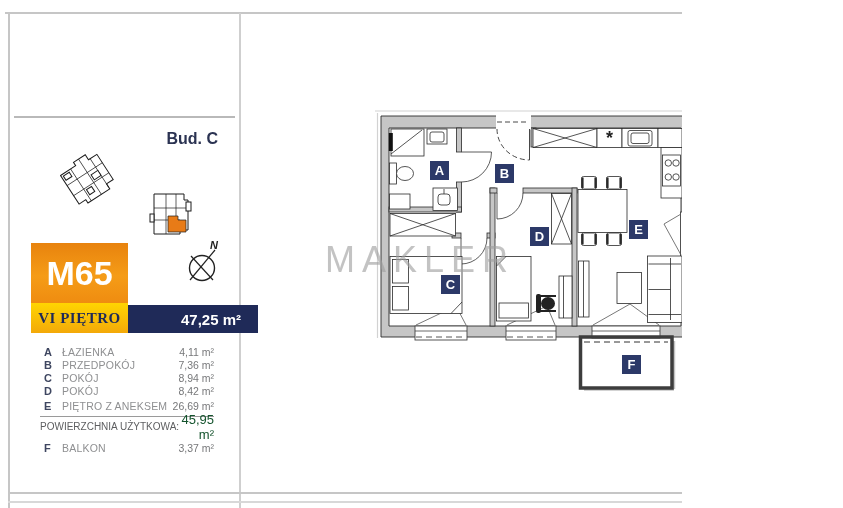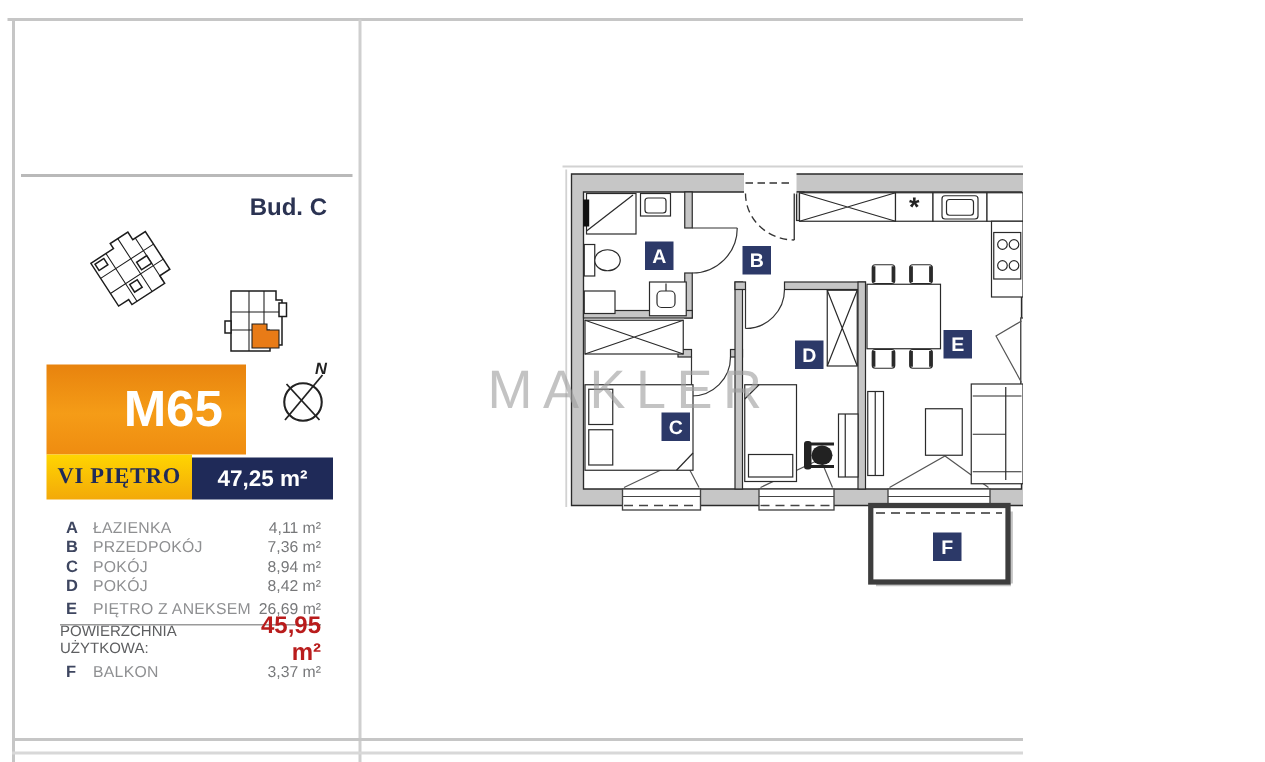--- a/index.html
+++ b/index.html
@@ -9,36 +9,36 @@
   }
   .abs{position:absolute;}
   
   .line{position:absolute;background:#c6c6c6;}
   
   .bud-c{position:absolute;left:150px;top:130px;width:68px;height:22px;
     font-size:16px;font-weight:bold;color:#2b3352;text-align:right;}
   .m65-box{position:absolute;left:31px;top:243px;width:97px;height:60px;
     background:linear-gradient(180deg,#e8830e 0%,#f59c17 55%,#ef8c10 100%);
     display:flex;align-items:center;justify-content:center;
-    color:#ffffff;font-size:34px;font-weight:bold;padding-left:36px;}
+    color:#ffffff;font-size:34px;font-weight:bold;}
   .floor-bar{position:absolute;left:31px;top:303px;width:97px;height:30px;
     background:linear-gradient(180deg,#ffd501 0%,#f3a909 100%);
     display:flex;align-items:center;justify-content:center;
     color:#1f2a58;font-size:15px;font-weight:bold;letter-spacing:.5px;font-family:Liberation Serif, serif;}
   .area-box{position:absolute;left:128px;top:305px;width:94px;height:28px;
     background:#1f2a58;display:flex;align-items:center;justify-content:center;
-    color:#ffffff;font-size:15px;font-weight:bold;}
+    color:#ffffff;font-size:15px;font-weight:bold;padding-left:36px;}
   .legend-row{position:absolute;left:44px;width:170px;height:12px;
     display:flex;align-items:center;font-size:10.5px;color:#8e8f91;}
   .legend-row .lt{width:18px;font-weight:bold;color:#3e4660;font-size:11px;}
   .legend-row .nm{flex:1;letter-spacing:.2px;}
   .legend-row .ar{text-align:right;color:#77787a;}
   .total-row{position:absolute;left:40px;width:174px;height:13px;top:420px;
     display:flex;align-items:center;font-size:10px;color:#5d5e60;}
-  .total-row .tv{flex:1;text-align:right;font-size:16px;font-weight:bold;color:#b91c1c;}
+  .total-row .tv{flex:1;text-align:right;font-size:13px;font-weight:normal;color:#14532d;}
   .total-sep{position:absolute;left:40px;top:416px;width:174px;height:1px;background:#9a9a9a;}
   
   #plan-wrap{position:absolute;left:370px;top:100px;width:335px;height:300px;}
   #plan-svg{position:absolute;left:0;top:0;z-index:1;}
   .room-label{position:absolute;width:19px;height:19px;background:#2c3968;z-index:4;
     color:#fff;font-size:13px;font-weight:bold;display:flex;align-items:center;justify-content:center;}
   .watermark{position:absolute;left:325px;top:239px;z-index:3;
     font-size:36px;font-weight:normal;letter-spacing:7px;color:rgba(158,158,158,0.62);text-align:center;}
 </style>
 </head>

